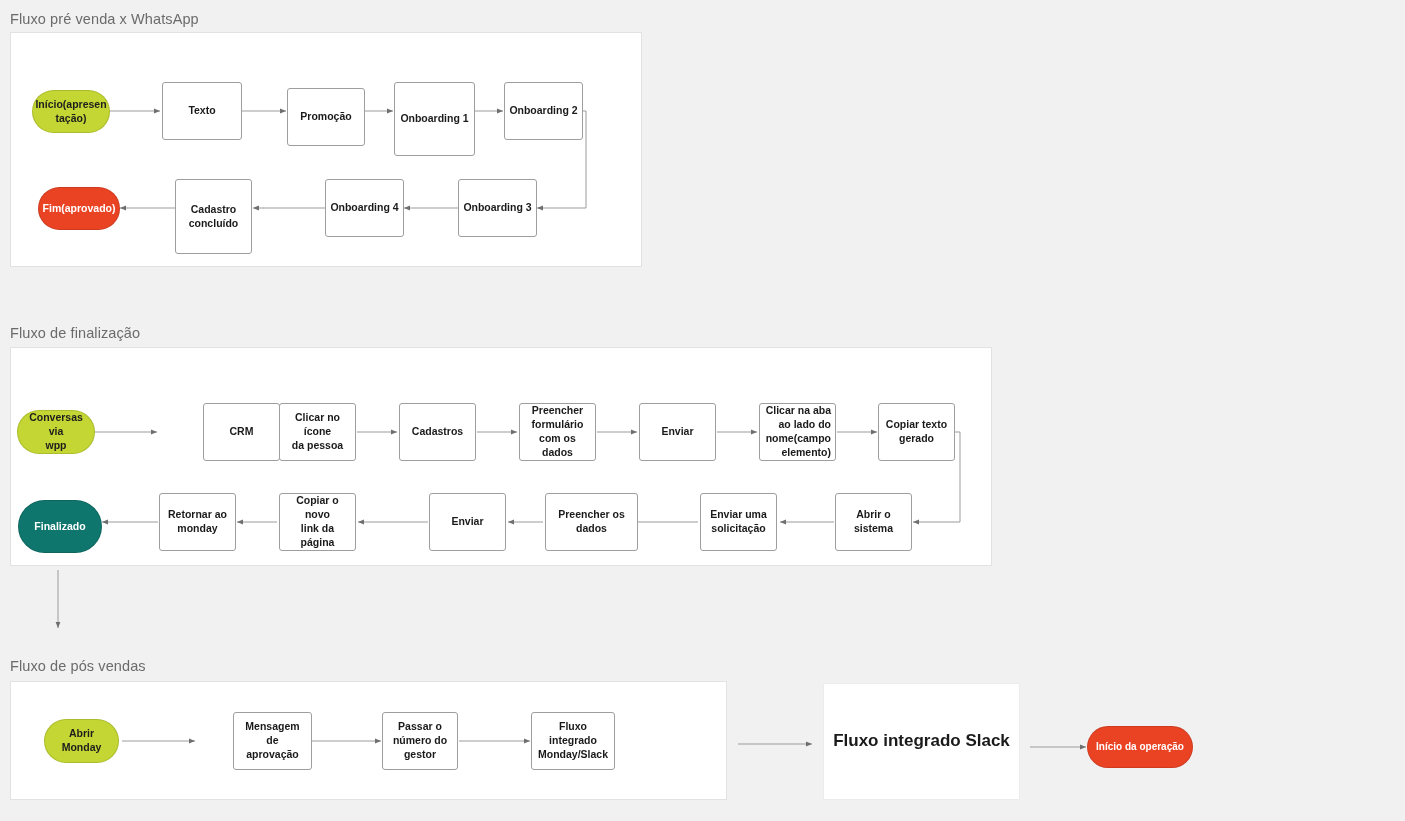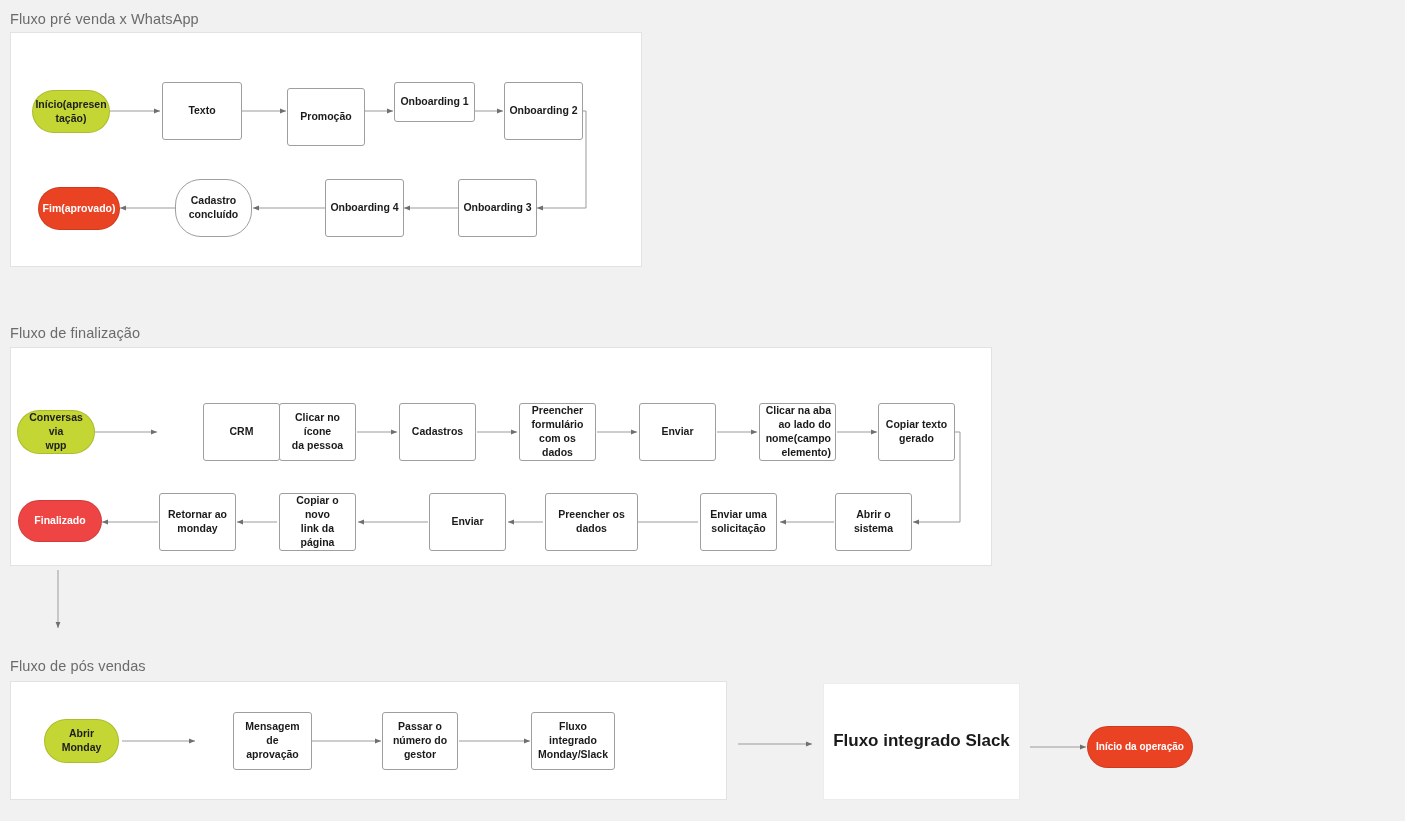--- a/index.html
+++ b/index.html
@@ -106,33 +106,33 @@
 
   <div class="node pill green" style="left:32px; top:90px; width:78px; height:43px; background:#c3d633;">
     <span class="nlabel">Início(apresen<br>tação)</span>
   </div>
   <div class="node rect" style="left:162px; top:82px; width:80px; height:58px;">
     <span class="nlabel">Texto</span>
   </div>
   <div class="node rect" style="left:287px; top:88px; width:78px; height:58px;">
     <span class="nlabel">Promoção</span>
   </div>
-  <div class="node rect" style="left:394px; top:82px; width:81px; height:40px;">
+  <div class="node rect" style="left:394px; top:82px; width:81px; height:74px;">
     <span class="nlabel">Onboarding 1</span>
   </div>
   <div class="node rect" style="left:504px; top:82px; width:79px; height:58px;">
     <span class="nlabel">Onboarding 2</span>
   </div>
   <div class="node rect" style="left:458px; top:179px; width:79px; height:58px;">
     <span class="nlabel">Onboarding 3</span>
   </div>
   <div class="node rect" style="left:325px; top:179px; width:79px; height:58px;">
     <span class="nlabel">Onboarding 4</span>
   </div>
-  <div class="node rect" style="left:175px; top:179px; width:77px; height:58px;border-radius:26px;">
+  <div class="node rect" style="left:175px; top:179px; width:77px; height:75px;">
     <span class="nlabel">Cadastro<br>concluído</span>
   </div>
   <div class="node pill red" style="left:38px; top:187px; width:82px; height:43px; background:#ea4324;">
     <span class="nlabel">Fim(aprovado)</span>
   </div>
 
   <div class="section-title" style="left:10px; top:325px;">Fluxo de finalização</div>
 
   <div class="panel" style="left:10px; top:347px; width:982px; height:219px;"></div>
 
@@ -193,21 +193,21 @@
   </div>
   <div class="node rect" style="left:429px; top:493px; width:77px; height:58px;">
     <span class="nlabel">Enviar</span>
   </div>
   <div class="node rect" style="left:279px; top:493px; width:77px; height:58px;">
     <span class="nlabel">Copiar o novo<br>link da página</span>
   </div>
   <div class="node rect" style="left:159px; top:493px; width:77px; height:58px;">
     <span class="nlabel">Retornar ao<br>monday</span>
   </div>
-  <div class="node pill red" style="left:18px; top:500px; width:84px; height:42px; background:#ef4444;">
+  <div class="node pill red" style="left:18px; top:500px; width:84px; height:53px; background:#0f766e;">
     <span class="nlabel">Finalizado</span>
   </div>
 
   <div class="section-title" style="left:10px; top:658px;">Fluxo de pós vendas</div>
 
   <div class="panel" style="left:10px; top:681px; width:717px; height:119px;"></div>
 
   <div class="panel" style="left:823px; top:683px; width:197px; height:117px;"></div>
 
   <div class="conn" style="left:0; top:0; width:1405px; height:821px;">

